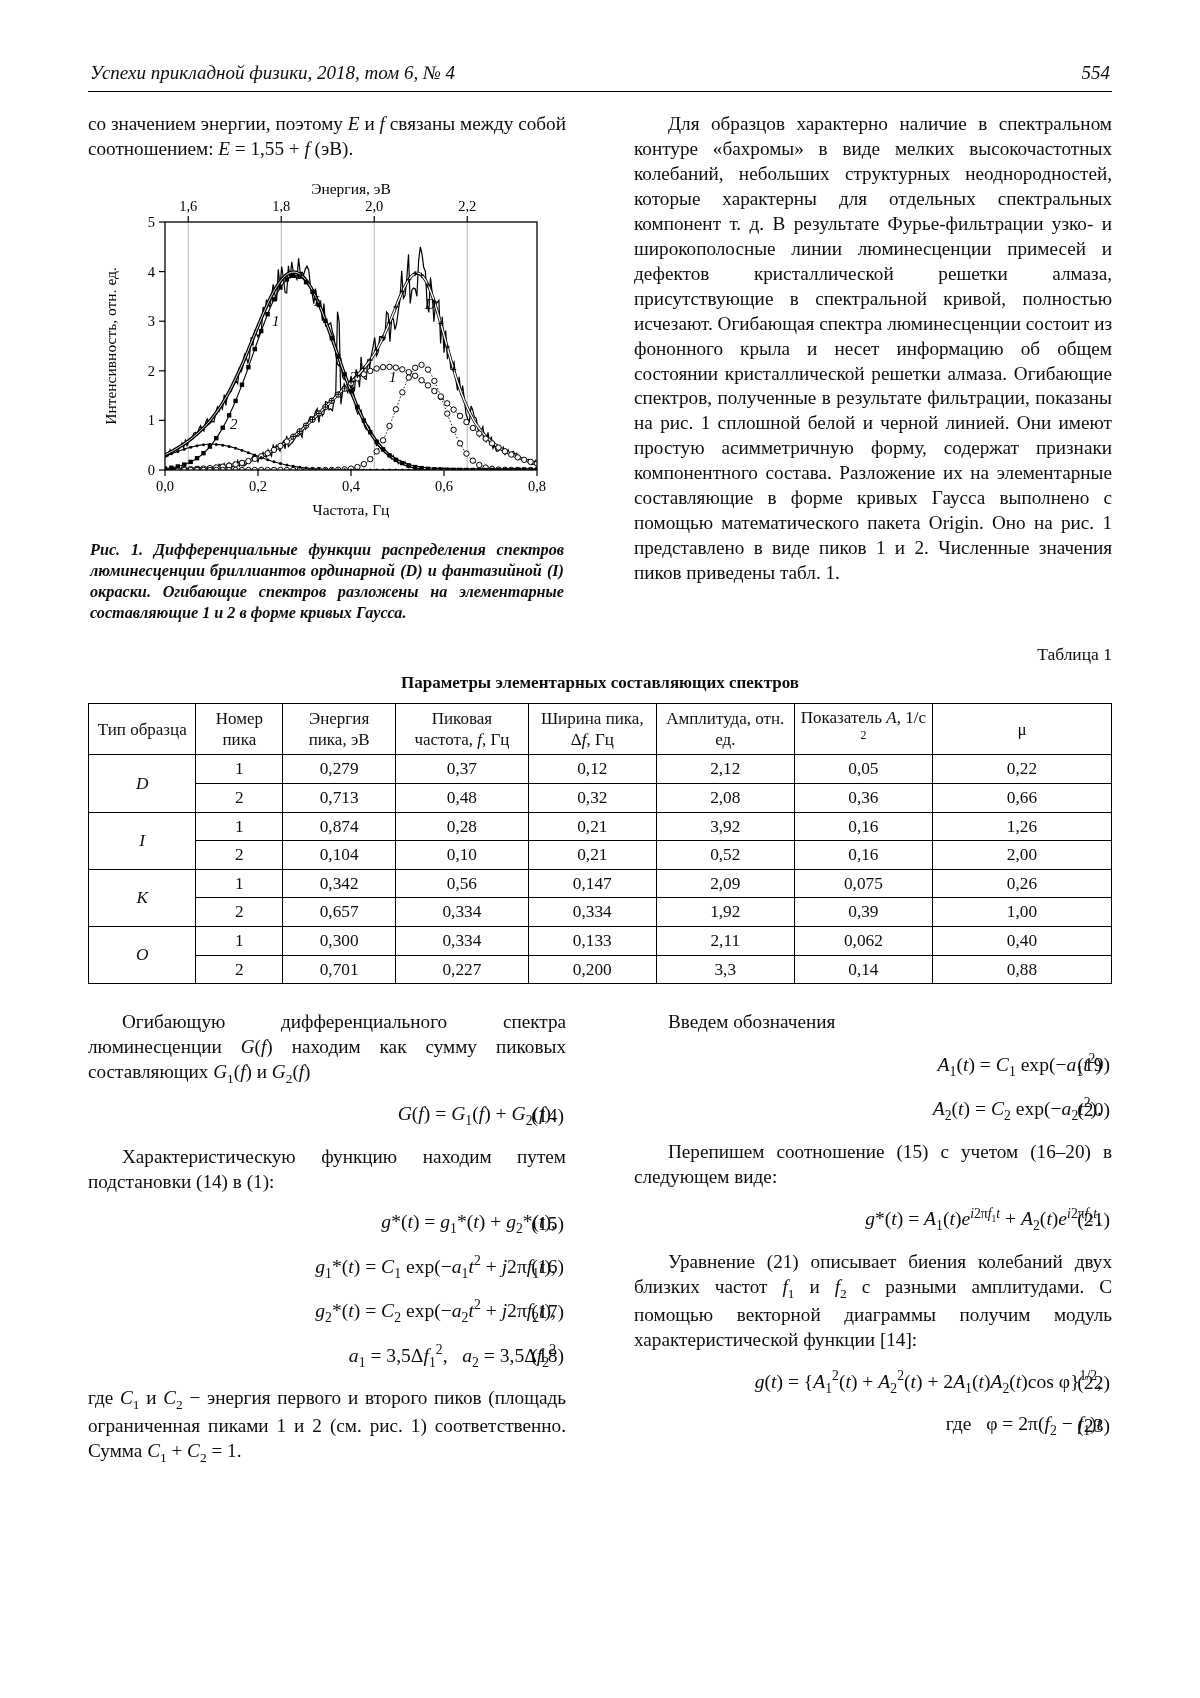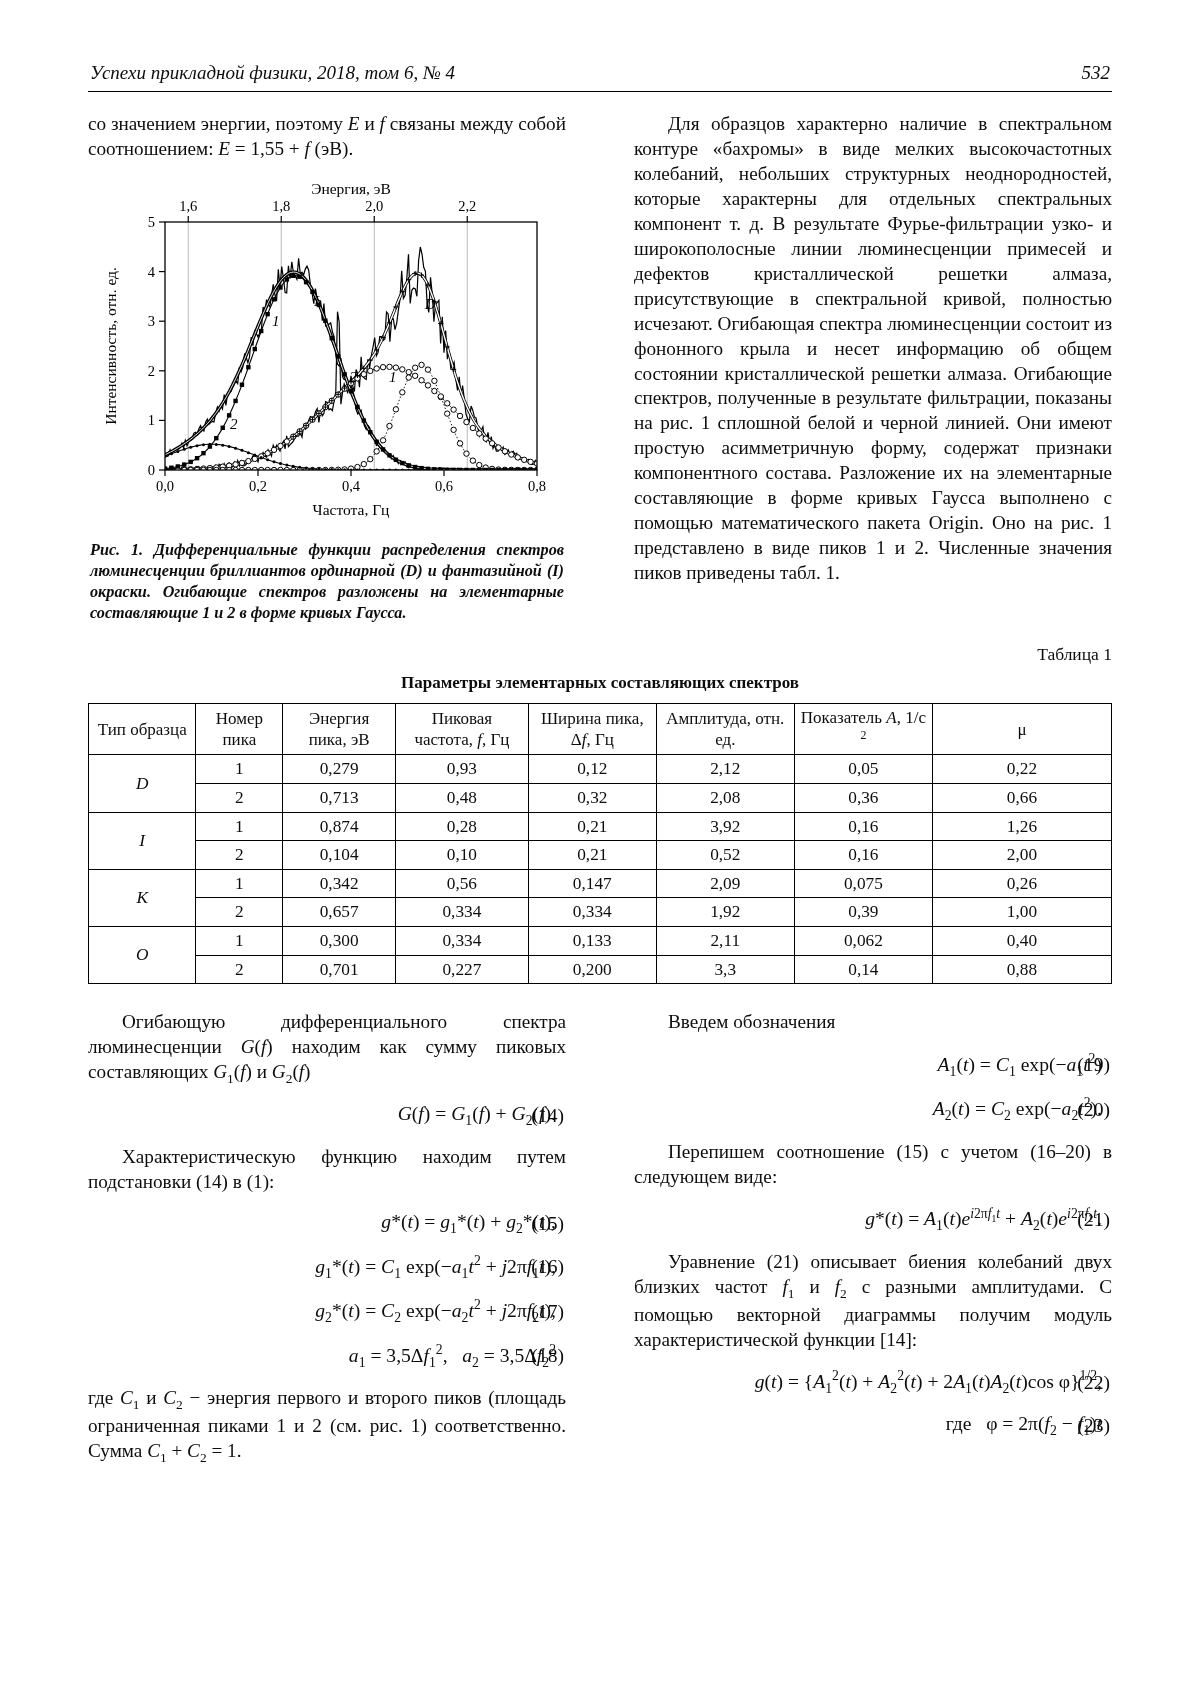--- a/index.html
+++ b/index.html
@@ -29,21 +29,21 @@
   .axis-label{font-size:15.5px}
   .curve-label{font-size:15px;font-style:italic}
 </style>
 </head>
 <body>
 
 <div class="page">
 
   <div class="header">
     <span>Успехи прикладной физики, 2018, том 6, № 4</span>
-    <span>532</span>
+    <span>554</span>
   </div>
   <div class="rule"></div>
 
   <div class="cols">
     <div>
       <p class="body-text noindent">со значением энергии, поэтому <i>E</i> и <i>f</i> связаны между собой соотношением: <i>E</i> = 1,55 + <i>f</i> (эВ).</p>
       <figure>
         <svg id="chart-svg" width="452" height="348" viewBox="0 0 452 348">
             <clipPath id="pc">
               <rect x="64" y="46" width="372" height="248"></rect>
@@ -399,21 +399,21 @@
           <th>Амплитуда, отн. ед.</th>
           <th>Показатель <i>А</i>, 1/с <sup>2</sup></th>
           <th>μ</th>
         </tr>
     </thead>
     <tbody id="table-body">
         <tr>
           <td rowspan="2" class="type-cell">D</td>
           <td>1</td>
           <td>0,279</td>
-          <td>0,93</td>
+          <td>0,37</td>
           <td>0,12</td>
           <td>2,12</td>
           <td>0,05</td>
           <td>0,22</td>
         </tr>
         <tr>
           <td>2</td>
           <td>0,713</td>
           <td>0,48</td>
           <td>0,32</td>

